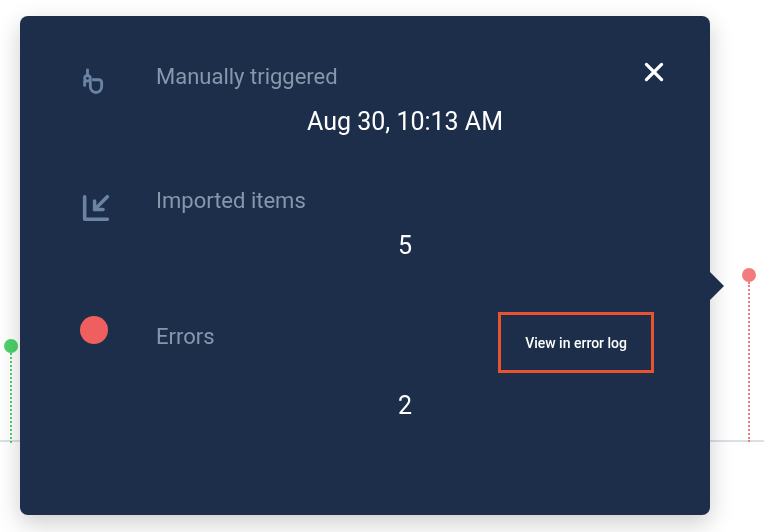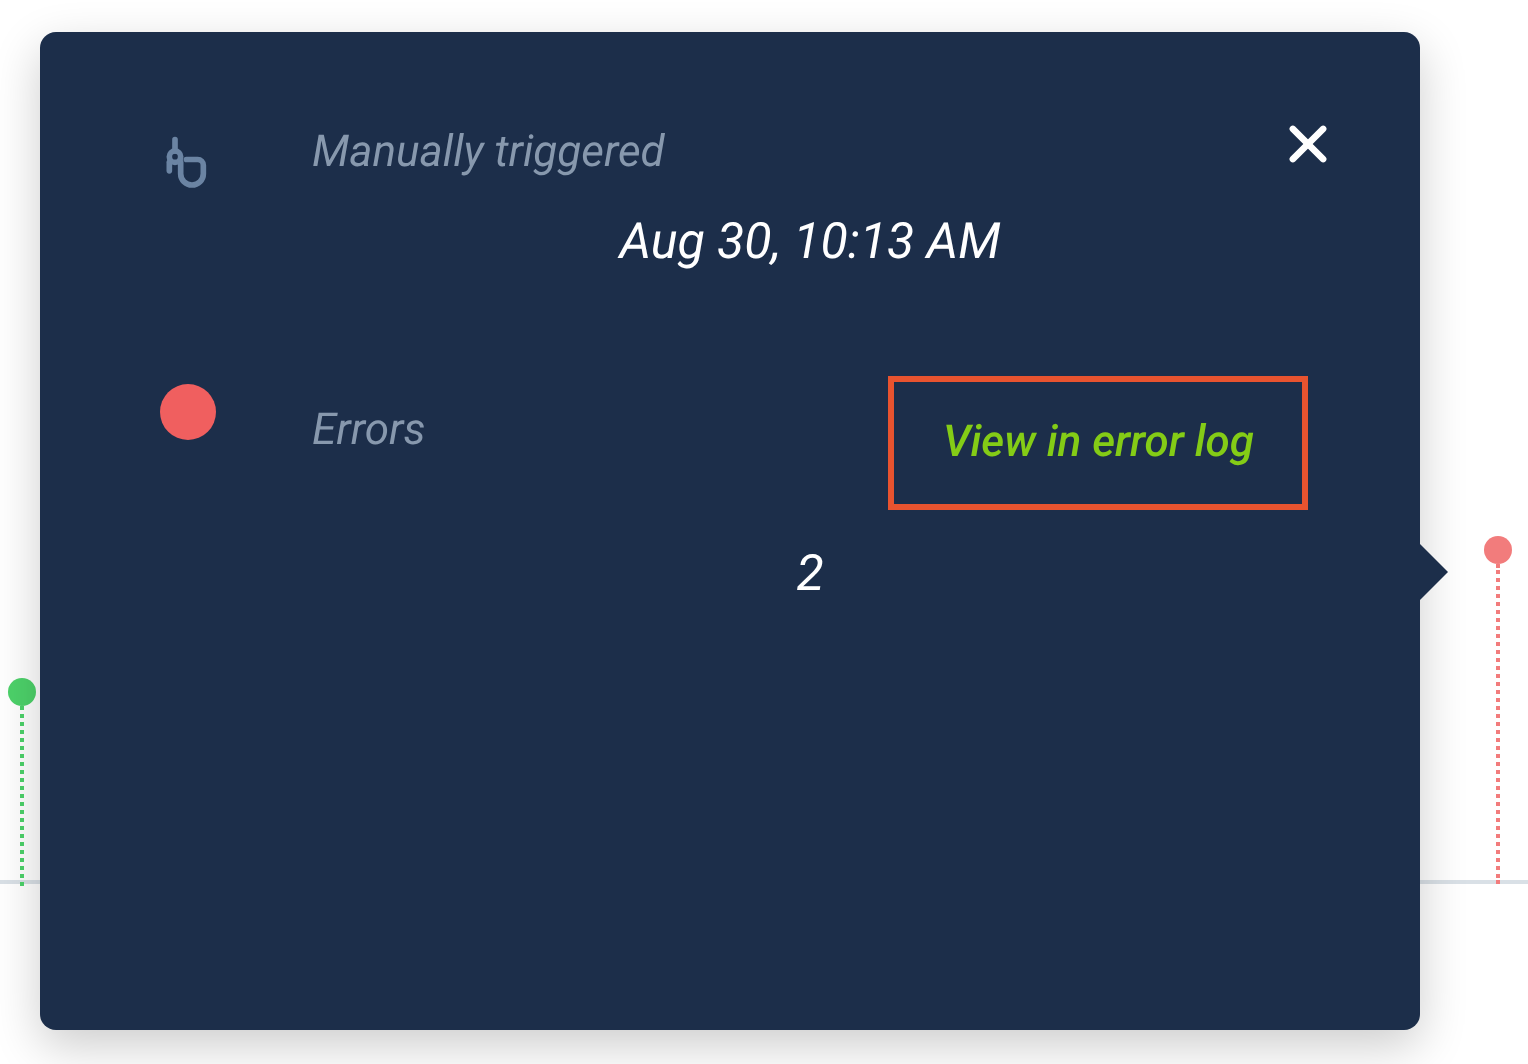--- a/index.html
+++ b/index.html
@@ -131,21 +131,20 @@
       height: 28px;
       border-radius: 50%;
       background: #f05f5f;
       margin-left: 4px;
       margin-right: 48px;
       margin-top: 4px;
     }
     
     .info-content {
       flex: 1;
-      font-style: italic;
     }
     
     .info-label {
       font-size: 22px;
       color: #8798ad;
       margin-bottom: 18px;
     }
     
     .info-value {
       font-size: 25px;
@@ -159,22 +158,22 @@
       align-items: flex-start;
     }
     
     .error-link-box {
       border: 3px solid #e8532f;
       padding: 18px 24px;
       cursor: pointer;
     }
     
     .error-link {
-      color: #84cc16;
-      font-size: 22px;
+      color: #ffffff;
+      font-size: 14px;
       font-weight: 500;
     }
   </style>
 </head>
 <body>
 
 <div class="chart-bg">
   <div class="chart-area-line"></div>
 
   <div class="chart-point" style="left: 4px; top: 339px; background: #4dd26a;"></div>
@@ -224,20 +223,33 @@
         <path d="M8 10v4a4 4 0 0 0 4 4h0a4 4 0 0 0 4-4v-3a2 2 0 0 0-2-2h-4"></path>
         <path d="M4 10v3"></path>
       </svg>
     </div>
     <div class="info-content">
       <div class="info-label">Manually triggered</div>
       <div class="info-value">Aug 30, 10:13 AM</div>
     </div>
   </div>
 
+  <div class="info-row">
+    <div class="info-icon">
+      <svg viewBox="0 0 24 24" fill="none" stroke="currentColor" stroke-width="2.5" stroke-linecap="round" stroke-linejoin="round">
+        <path d="M4 4v16h16"></path>
+        <path d="M20 4l-9 9"></path>
+        <path d="M11 7v6h6"></path>
+      </svg>
+    </div>
+    <div class="info-content">
+      <div class="info-label">Imported items</div>
+      <div class="info-value">5</div>
+    </div>
+  </div>
 
   <div class="info-row-errors">
     <div class="error-dot"></div>
     <div class="info-content">
       <div style="display: flex; justify-content: space-between; align-items: center;">
         <div class="info-label" style="margin-bottom: 13px;">Errors</div>
         <div class="error-link-box">
           <span class="error-link">View in error log</span>
         </div>
       </div>

